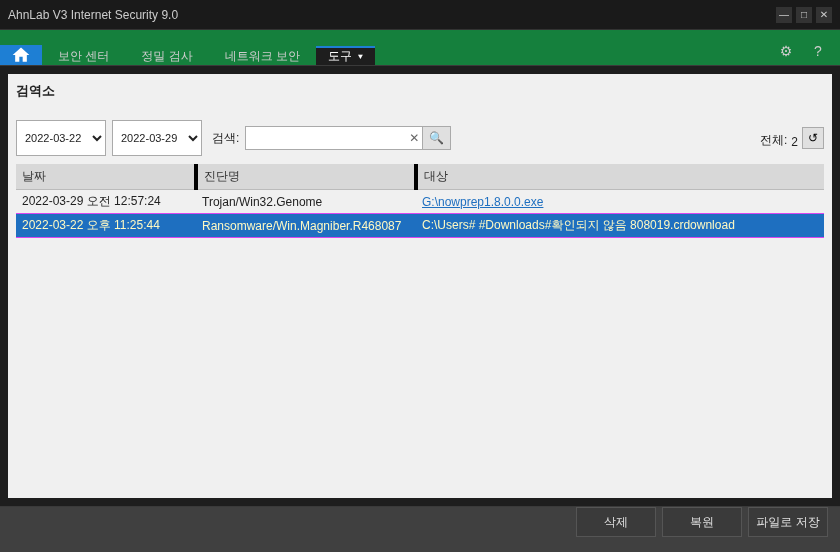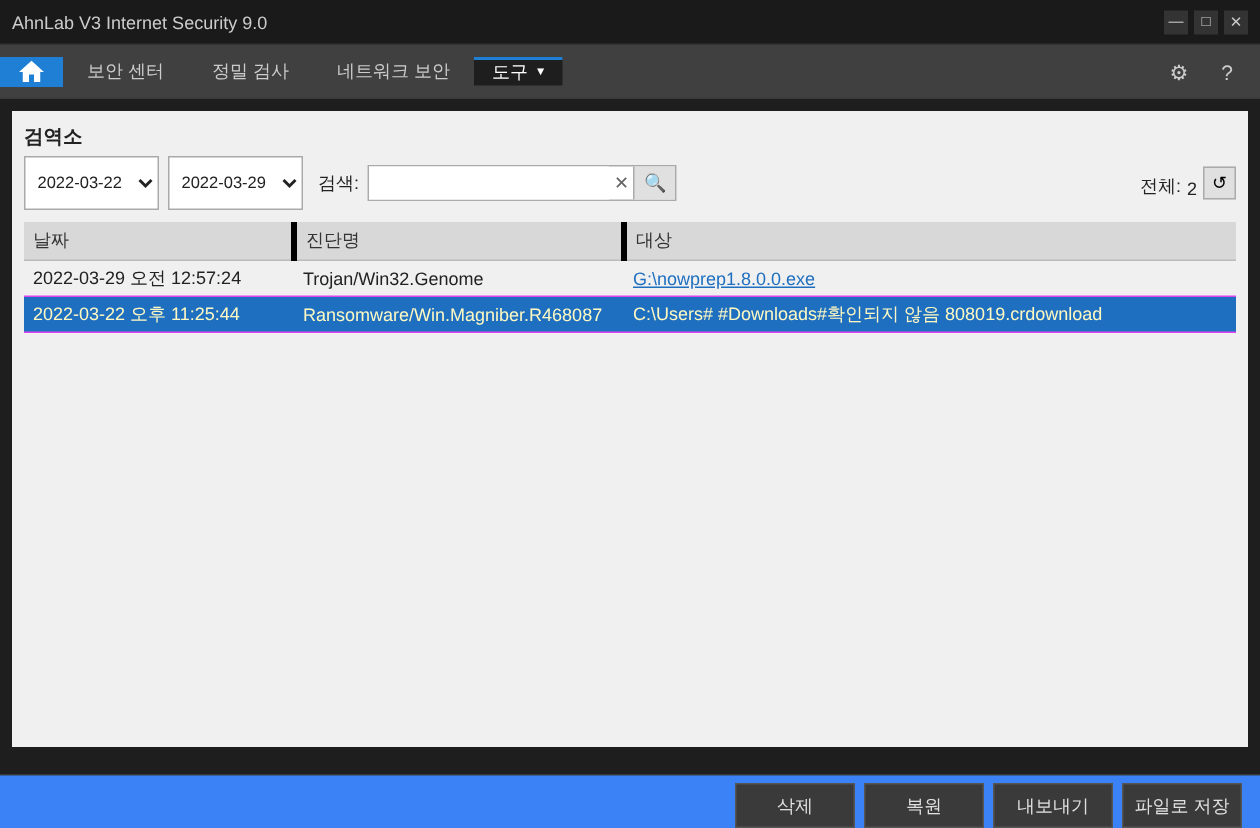--- a/index.html
+++ b/index.html
@@ -42,24 +42,24 @@
       color: #ccc;
       font-size: 10px;
       cursor: pointer;
       display: flex;
       align-items: center;
       justify-content: center;
     }
 
     
     .nav-bar {
-      background: #404040;
+      background: #15803d;
       height: 36px;
       display: flex;
-      align-items: center;
+      align-items: flex-end;
       border-bottom: 1px solid #3a3a3a;
     }
     .nav-home {
       background: #1e7fd4;
       width: 42px;
       display: flex;
       align-items: center;
       justify-content: center;
       cursor: pointer;
     }
@@ -115,21 +115,21 @@
       padding: 8px;
       height: calc(552px - 30px - 36px - 16px - 46px);
       color: #222;
       overflow: hidden;
     }
 
     .section-title {
       font-size: 13px;
       font-weight: bold;
       color: #222;
-      margin-bottom: 4px;
+      margin-bottom: 20px;
     }
 
     
     .toolbar-row {
       display: flex;
       align-items: center;
       gap: 6px;
       margin-bottom: 8px;
     }
     .date-select {
@@ -239,24 +239,24 @@
       text-decoration: underline;
       cursor: pointer;
     }
 
     
     .bottom-bar {
       position: absolute;
       bottom: 0;
       left: 0;
       right: 0;
-      height: 36px;
-      background: #3b82f6;
-      display: flex;
-      align-items: flex-end;
+      height: 46px;
+      background: #404040;
+      display: flex;
+      align-items: flex-start;
       justify-content: flex-end;
       padding: 0 12px;
       gap: 6px;
       border-top: 1px solid #3a3a3a;
     }
     .bottom-btn {
       background: #3a3a3a;
       border: 1px solid #555;
       color: #e0e0e0;
       height: 30px;
@@ -371,18 +371,15 @@
 </div>
 
 <div class="bottom-bar">
   <button class="bottom-btn">
     <span>삭제</span>
   </button>
   <button class="bottom-btn">
     <span>복원</span>
   </button>
   <button class="bottom-btn">
-    <span>내보내기</span>
-  </button>
-  <button class="bottom-btn">
     <span>파일로 저장</span>
   </button>
 </div>
 
 </body></html>

